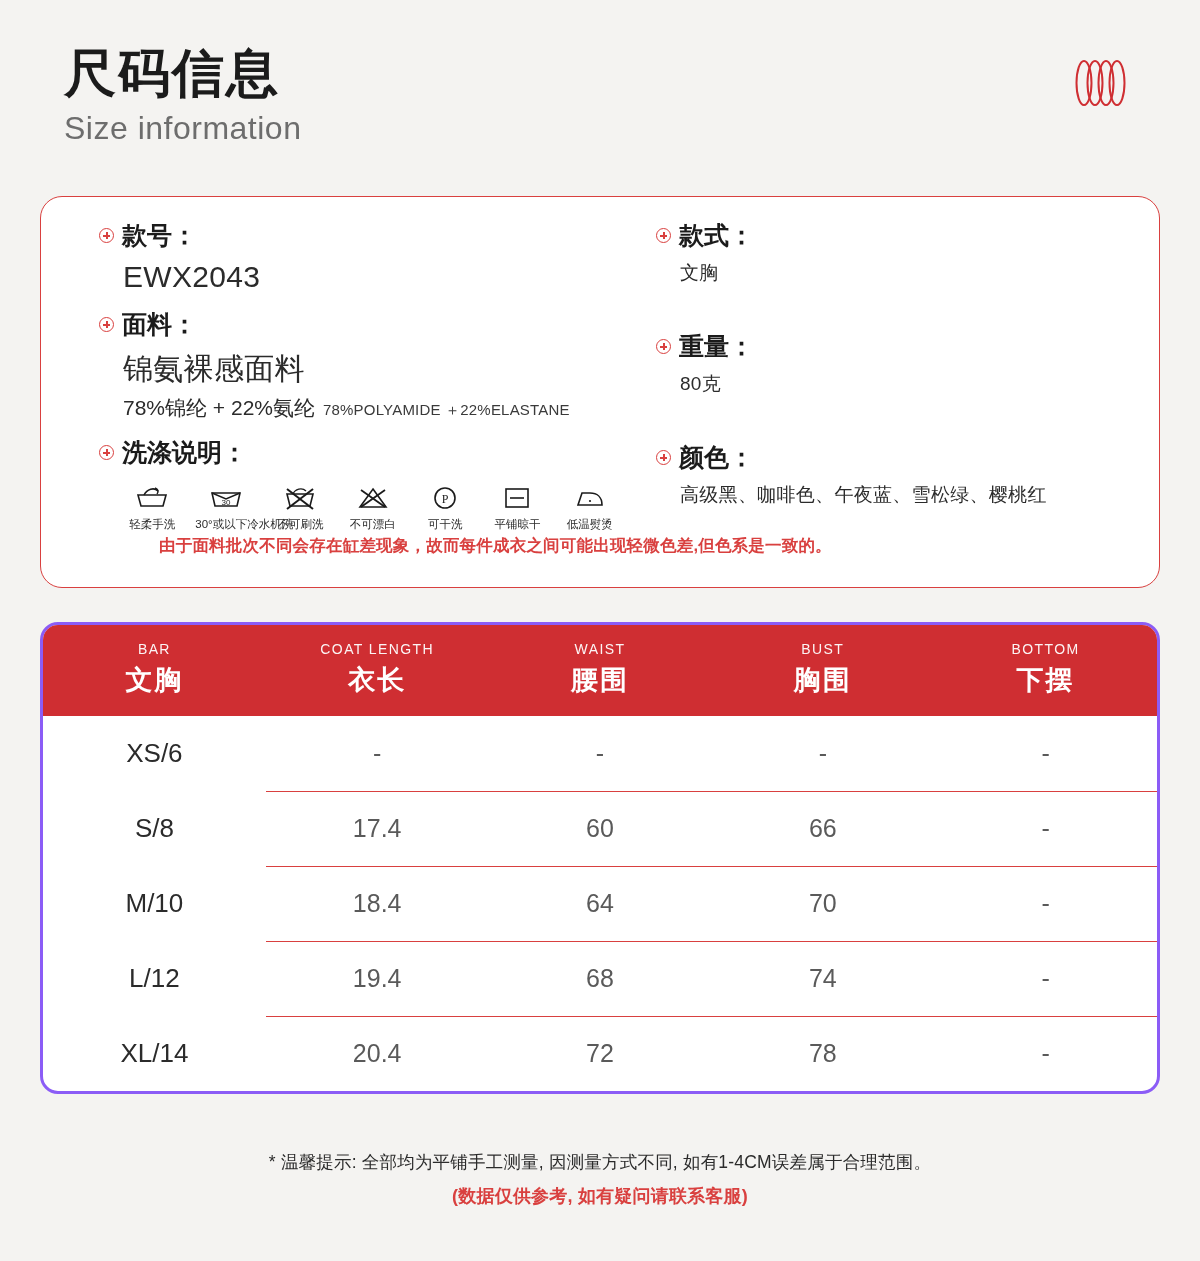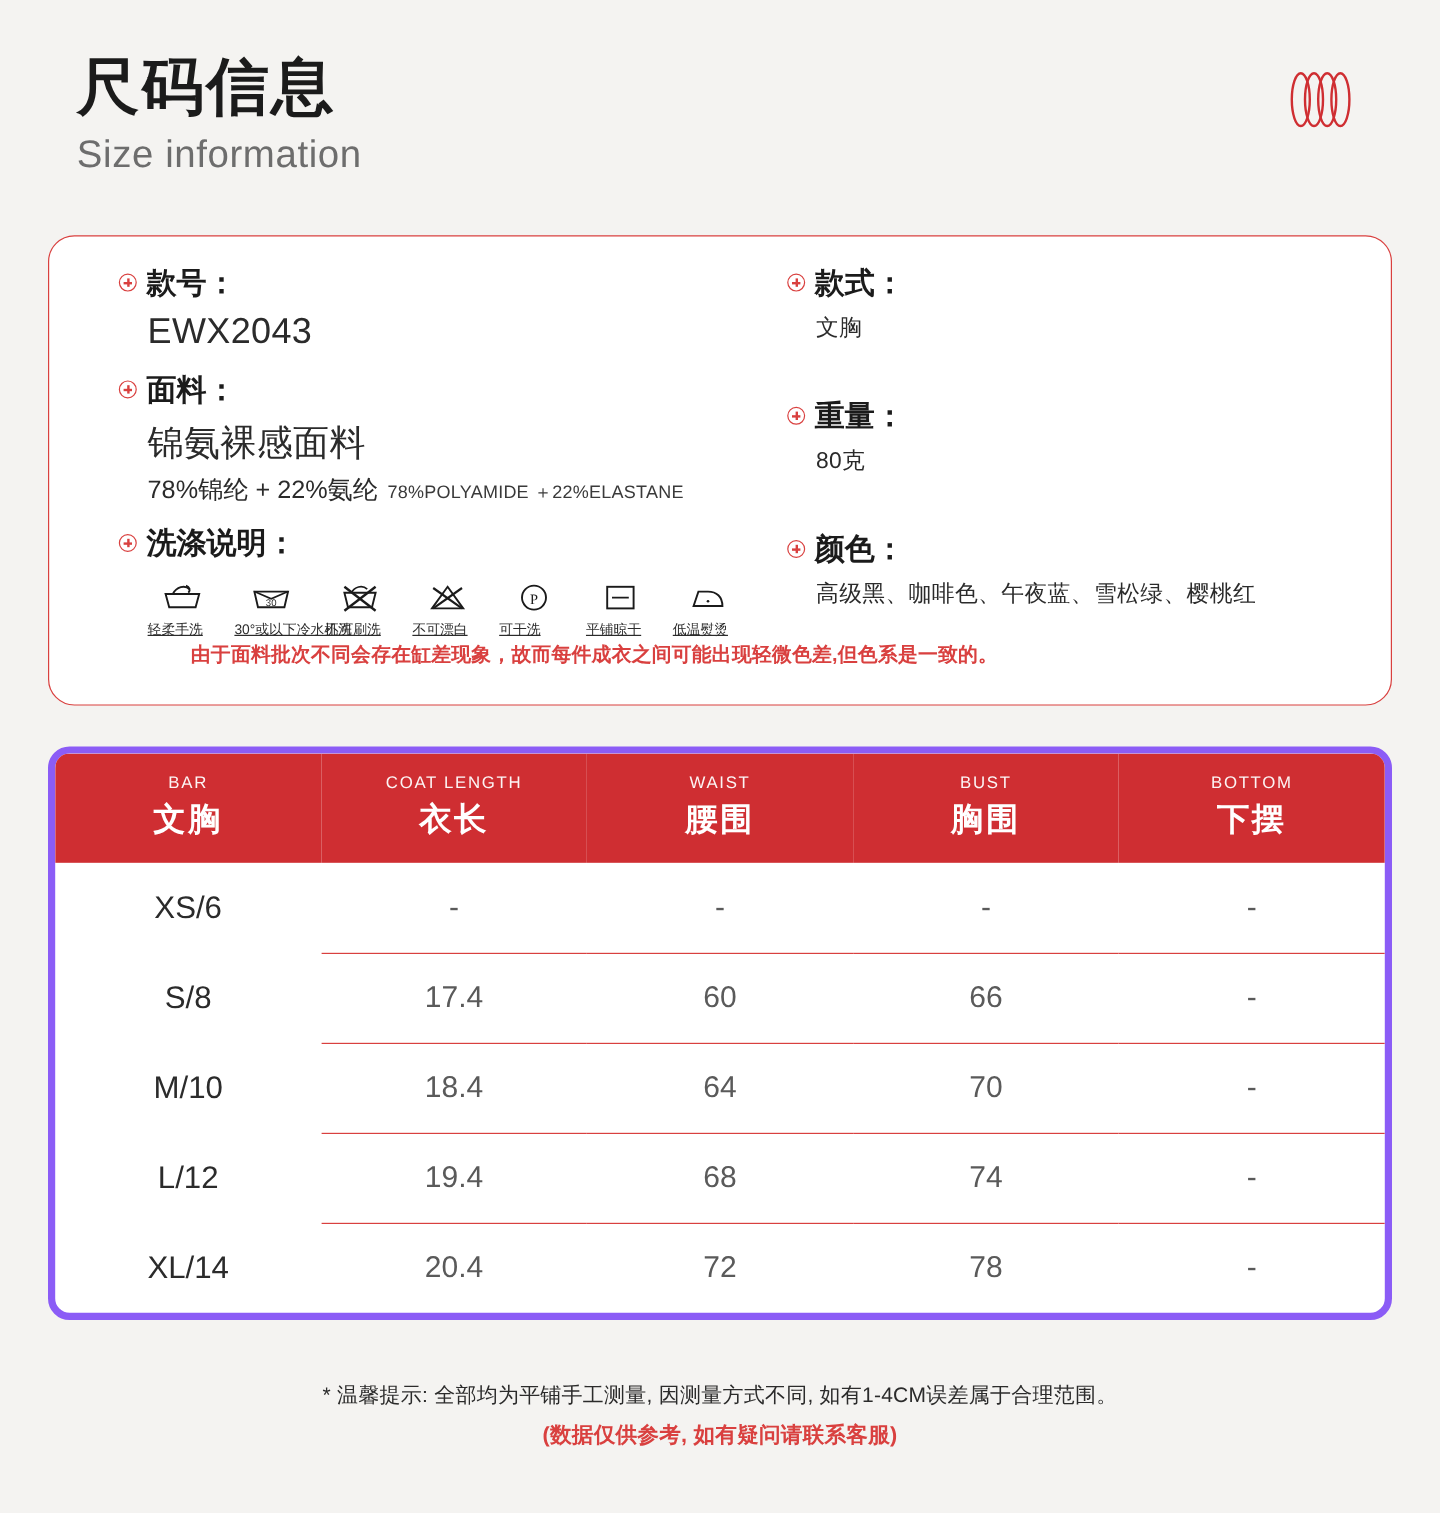--- a/index.html
+++ b/index.html
@@ -105,21 +105,21 @@
 
   
   .wash-row {
     margin-left: 24px;
     margin-top: 12px;
     display: flex;
     gap: 14px;
   }
   .wash-item {
     width: 62px;
-    text-decoration: underline;
+    text-align: center;
   }
   .wash-glyph {
     height: 34px;
     display: flex;
     align-items: center;
     justify-content: center;
   }
   .wash-label {
     font-size: 11.5px;
     color: #2b2b2b;
@@ -137,21 +137,21 @@
     letter-spacing: 0.2px;
   }
 
   
   .table-wrap {
     position: absolute;
     left: 40px;
     top: 622px;
     width: 1120px;
     background: #ffffff;
-    border: 6px solid #8b5cf6;
+    border: 3px solid #8b5cf6;
     border-radius: 18px;
     overflow: hidden;
   }
   table { width: 100%; border-collapse: collapse; table-layout: fixed; }
   thead th {
     background: #cf2e32;
     color: #ffffff;
     padding: 16px 0 18px 0;
     font-weight: normal;
     vertical-align: middle;

